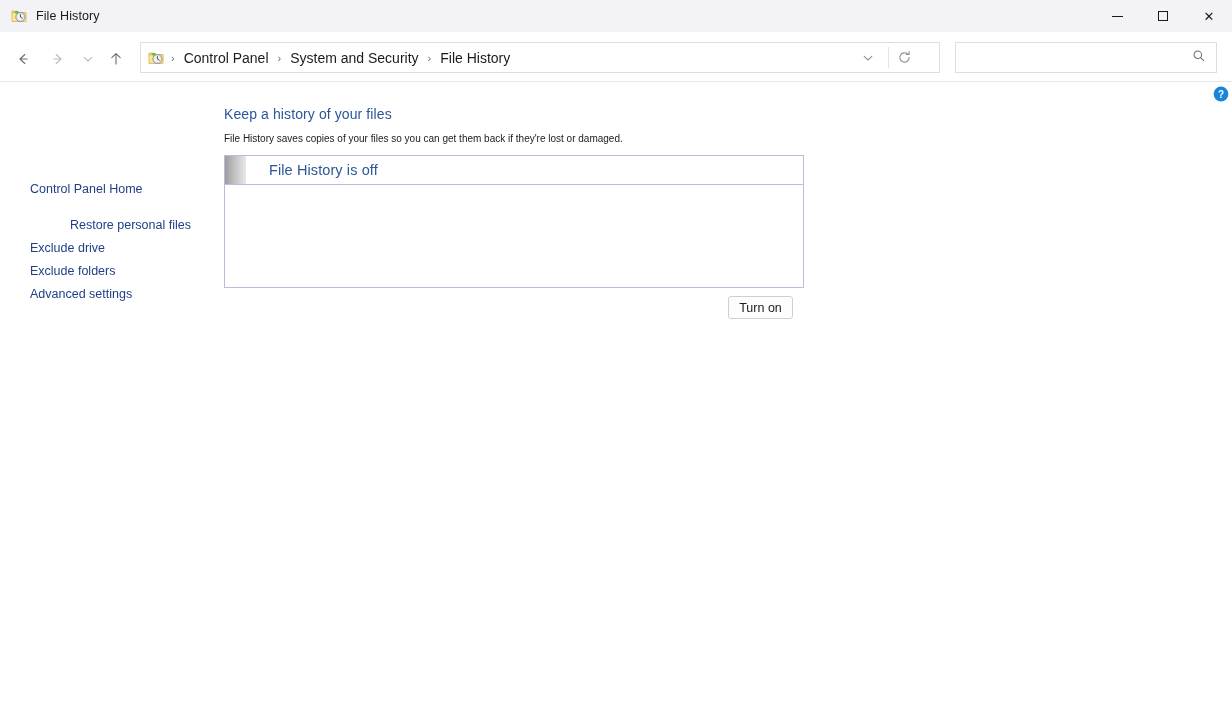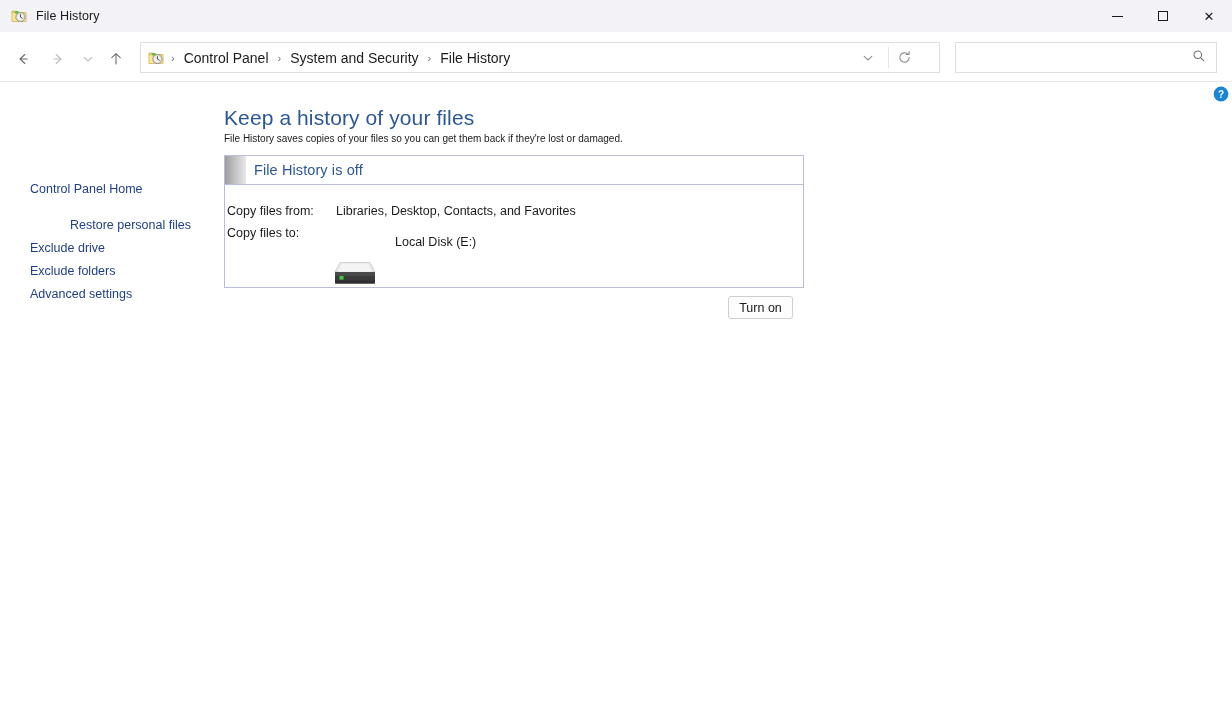--- a/index.html
+++ b/index.html
@@ -132,21 +132,21 @@
   }
   .side-home   { top: 100px; }
   .side-i0     { top: 136px; margin-left: 40px; }
   .side-i1     { top: 159px; }
   .side-i2     { top: 182px; }
   .side-i3     { top: 205px; }
 
   
   .main-heading {
     position: absolute; left: 224px; top: 106px;
-    font-size: 21px; color: #2b5797; letter-spacing: .1px;
+    font-size: 14px; color: #2b5797; letter-spacing: .1px;
     white-space: nowrap;
   }
   .main-desc {
     position: absolute; left: 224px; top: 133px;
     font-size: 10px; color: #1b1b1b;
     white-space: nowrap;
   }
 
   .status-panel {
     position: absolute; left: 224px; top: 155px;
@@ -160,21 +160,21 @@
     border-bottom: 1px solid #b9bdd9;
     display: flex; align-items: center;
   }
   .panel-header-block {
     width: 21px; height: 28px;
     background: linear-gradient(to right, #9d9d9d 0%, #c8c8c8 55%, #e8e8e8 100%);
     flex: none;
   }
   .panel-title {
     font-size: 14.5px; color: #2b5797;
-    margin-left: 8px; letter-spacing: .1px;
+    margin-left: 23px; letter-spacing: .1px;
   }
   .panel-body { position: relative; height: 102px; }
   .row-label {
     position: absolute; font-size: 12.5px; color: #1b1b1b;
     white-space: nowrap;
   }
   .row-value {
     position: absolute; font-size: 12.5px; color: #1b1b1b;
     white-space: nowrap;
   }
@@ -311,32 +311,15 @@
 </div>
 
 <div class="main-heading">Keep a history of your files</div>
 <div class="main-desc">File History saves copies of your files so you can get them back if they're lost or damaged.</div>
 
 <div class="status-panel">
   <div class="panel-header">
     <div class="panel-header-block"></div>
     <div class="panel-title">File History is off</div>
   </div>
-  <div class="panel-body">
-    <div class="row-label lbl-from">Copy files from:</div>
-    <div class="row-value val-from">Libraries, Desktop, Contacts, and Favorites</div>
-
-    <div class="row-label lbl-to">Copy files to:</div>
-    <div class="drive-icon">
-      <svg width="44" height="28" viewBox="0 0 44 28">
-        <path d="M7 3.5h30l5 9.5H2z" fill="#e8e8e8" stroke="#c4c4c4" stroke-width=".7" stroke-linejoin="round"></path>
-        <path d="M9 4.6h26l3.8 8.2H5.2z" fill="#f4f4f4"></path>
-        <rect x="2" y="13" width="40" height="11.5" rx="1" fill="#3b3b3b"></rect>
-        <rect x="2" y="13" width="40" height="4" fill="#4a4a4a"></rect>
-        <rect x="2" y="21.5" width="40" height="3" fill="#2e2e2e"></rect>
-        <rect x="6.5" y="17" width="4" height="3.6" fill="#3bd33b"></rect>
-      </svg>
-    </div>
-    <div class="row-value val-to">Local Disk (E:)</div>
-  </div>
 </div>
 
 <button class="turn-on-btn">Turn on</button>
 
 </body></html>

